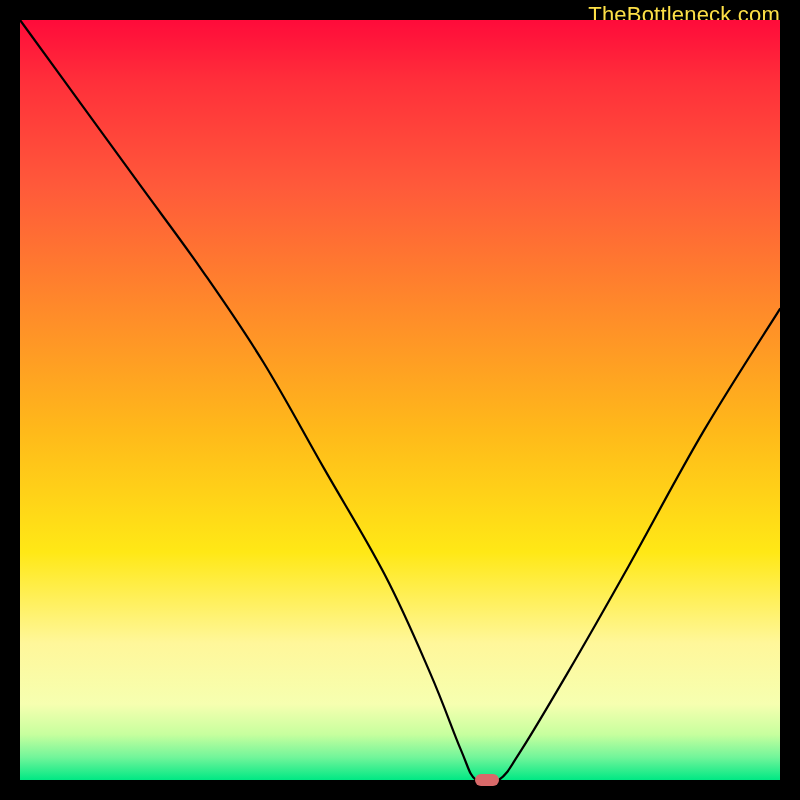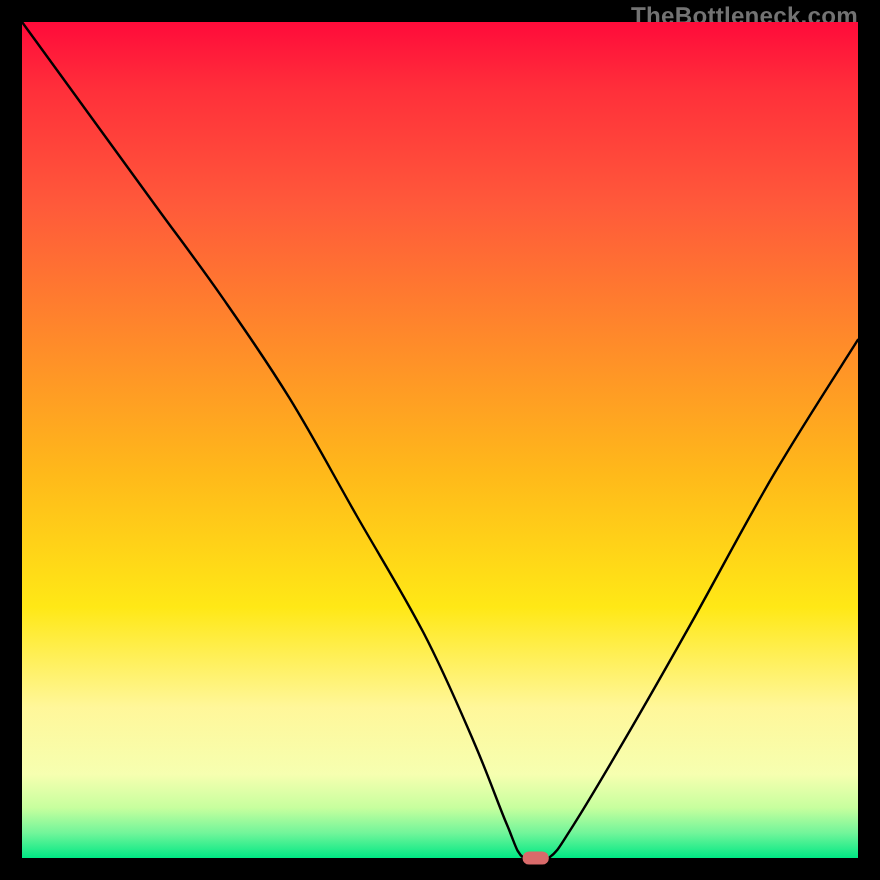--- a/index.html
+++ b/index.html
@@ -38,23 +38,23 @@
       #f6ffb0 90%,
       #c7ff9e 94%,
       #72f59a 97%,
       #00e884 100%
     );
   }
   .attribution {
     position: absolute;
     top: 2px;
     right: 20px;
-    color: #737373;
+    color: #fde047;
     font-size: 22px;
-    font-weight: 700;
+    font-weight: 400;
     letter-spacing: 0.2px;
     user-select: none;
   }
   .marker {
     position: absolute;
     width: 24px;
     height: 12px;
     border-radius: 6px;
     background: #d96a6a;
     transform: translate(-50%, -50%);

